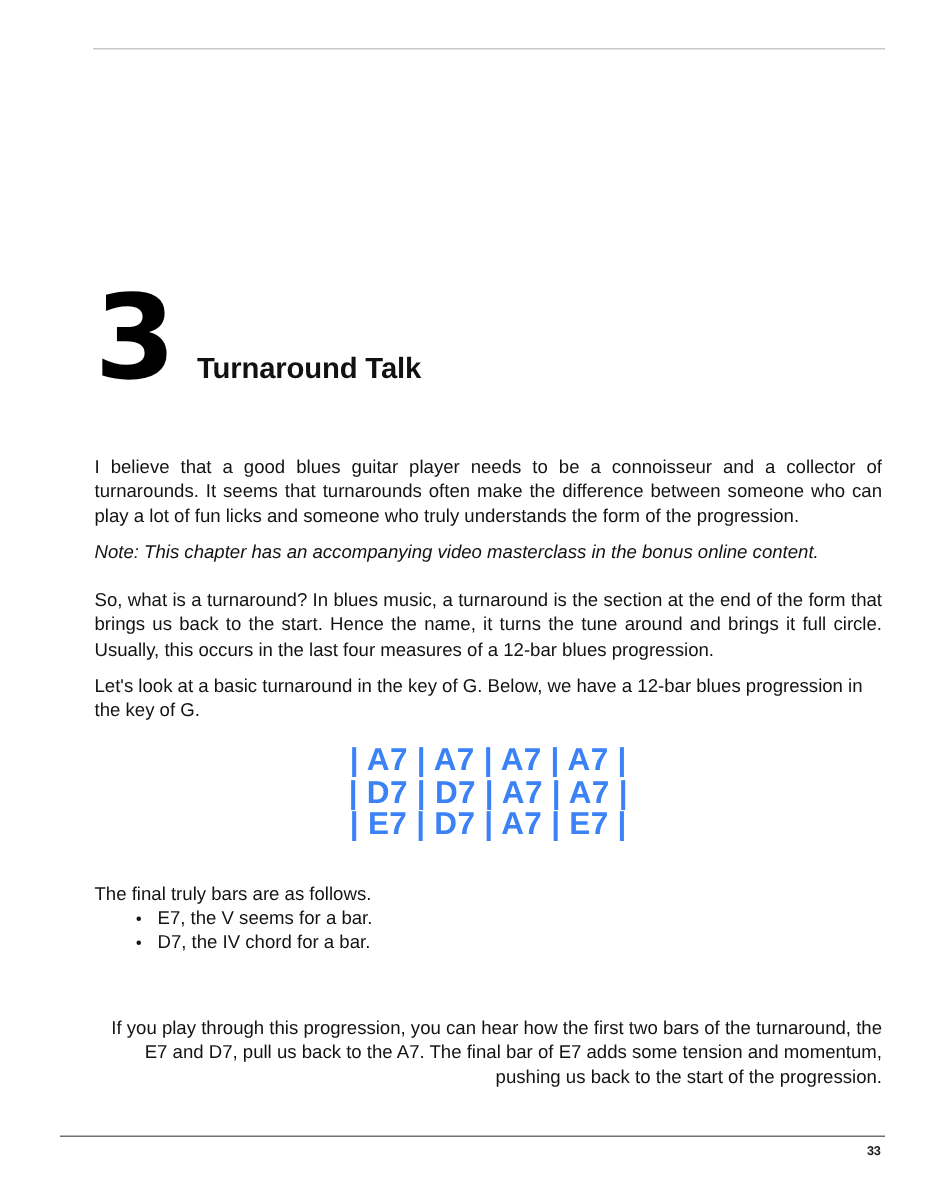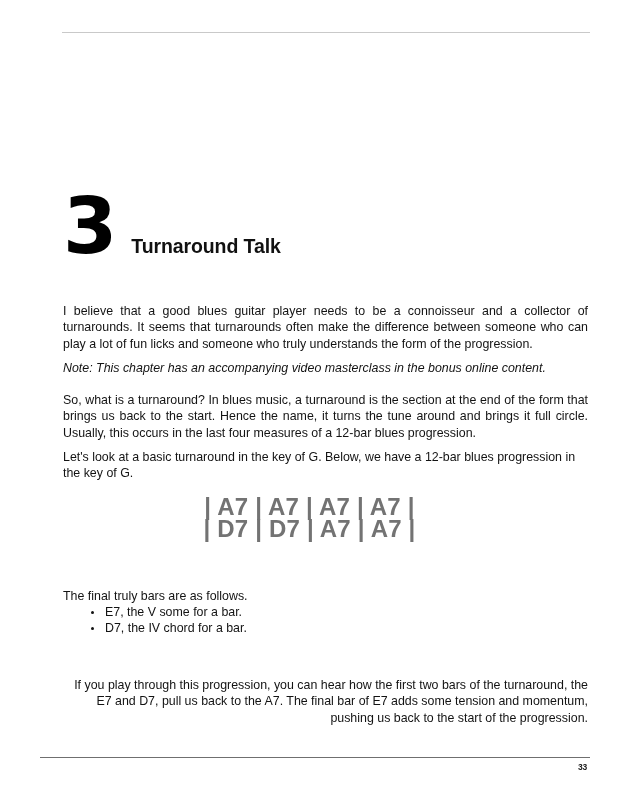--- a/index.html
+++ b/index.html
@@ -84,28 +84,28 @@
     line-height: 16.3px;
     color: #131313;
   }
   .p-justify { text-align: justify; }
   .p-left { text-align: left; }
   .p-italic { font-style: italic; }
 
   
   .chords {
     position: absolute;
-    left: 47px;
+    left: 63px;
     width: 525px;
     text-align: center;
-    font-size: 24px;
+    font-size: 21px;
     font-weight: bold;
     line-height: 21.5px;
     letter-spacing: 0.2px;
-    color: #737373;
+    color: #3b82f6;
   }
   .chord-line { white-space: nowrap; }
 
   
   .bullet-list {
     position: absolute;
     left: 63px;
     width: 525px;
     font-size: 12.4px;
     line-height: 16.3px;
@@ -144,28 +144,29 @@
 
   <div class="body-block p-justify" style="top:303px;">I believe that a good blues guitar player needs to be a connoisseur and a collector of turnarounds. It seems that turnarounds often make the difference between someone who can play a lot of fun licks and someone who truly understands the form of the progression.</div>
 
   <div class="body-block p-justify" style="top:392px;">So, what is a turnaround? In blues music, a turnaround is the section at the end of the form that brings us back to the start. Hence the name, it turns the tune around and brings it full circle. Usually, this occurs in the last four measures of a 12-bar blues progression.</div>
 
   <div class="body-block p-left" style="top:449px;">Let's look at a basic turnaround in the key of G. Below, we have a 12-bar blues progression in the key of G.</div>
 
   <div class="chords" style="top:496px;">
     <div class="chord-line">| A7 | A7 | A7 | A7 |</div>
     <div class="chord-line">| D7 | D7 | A7 | A7 |</div>
+    <div class="chord-line">| E7 | D7 | A7 | E7 |</div>
   </div>
 
   <div class="body-block p-left" style="top:588px;">The final truly bars are as follows.</div>
 
   <ul class="bullet-list" style="top:604px;">
     <li class="bullet-item">
       <span class="dot"></span>
-      <span>E7, the V some for a bar.</span>
+      <span>E7, the V seems for a bar.</span>
     </li>
     <li class="bullet-item">
       <span class="dot"></span>
       <span>D7, the IV chord for a bar.</span>
     </li>
   </ul>
 
   <div class="body-block p-left" style="top:677px;text-align:right;">If you play through this progression, you can hear how the first two bars of the turnaround, the E7 and D7, pull us back to the A7. The final bar of E7 adds some tension and momentum, pushing us back to the start of the progression.</div>
 
   <div class="footer-rule"></div>

